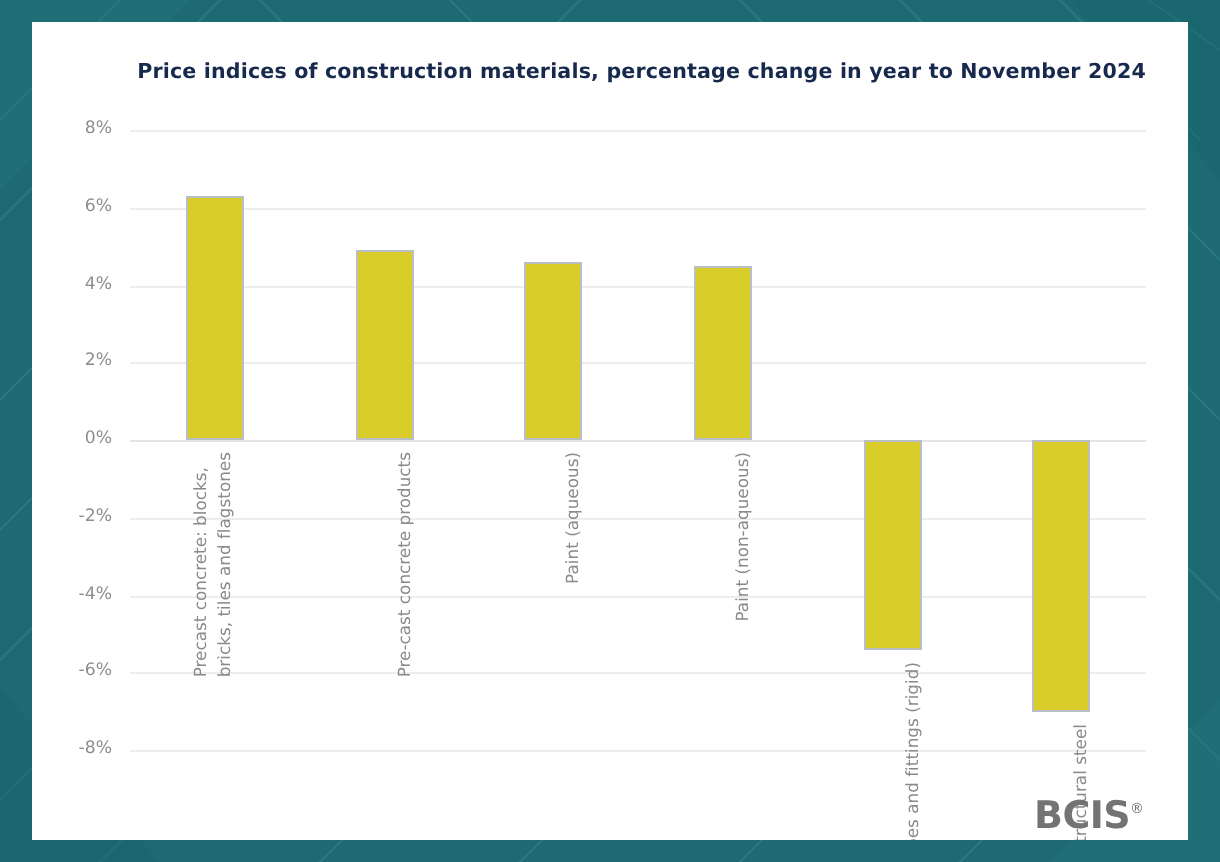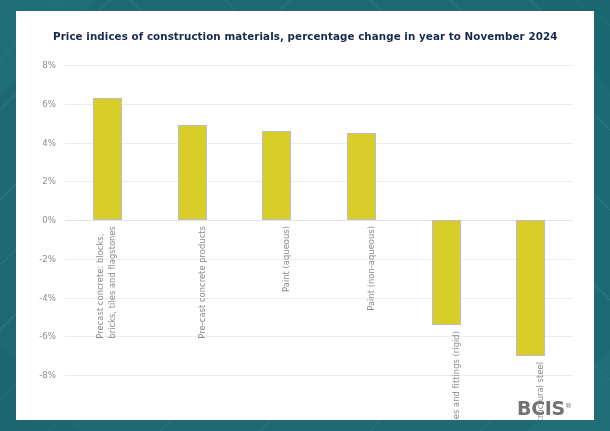--- a/index.html
+++ b/index.html
@@ -45,20 +45,21 @@
   #chart-title {
     position: absolute;
     left: 37px;
     top: 19px;
     width: 520px;
     font-size: 10.3px;
     font-weight: bold;
     color: #17294d;
     letter-spacing: 0.08px;
     white-space: nowrap;
+    text-align: right;
   }
 
   
   
   #plot {
     position: absolute;
     left: 49px;          
     top: 54px;           
     width: 508px;        
     height: 310px;       

